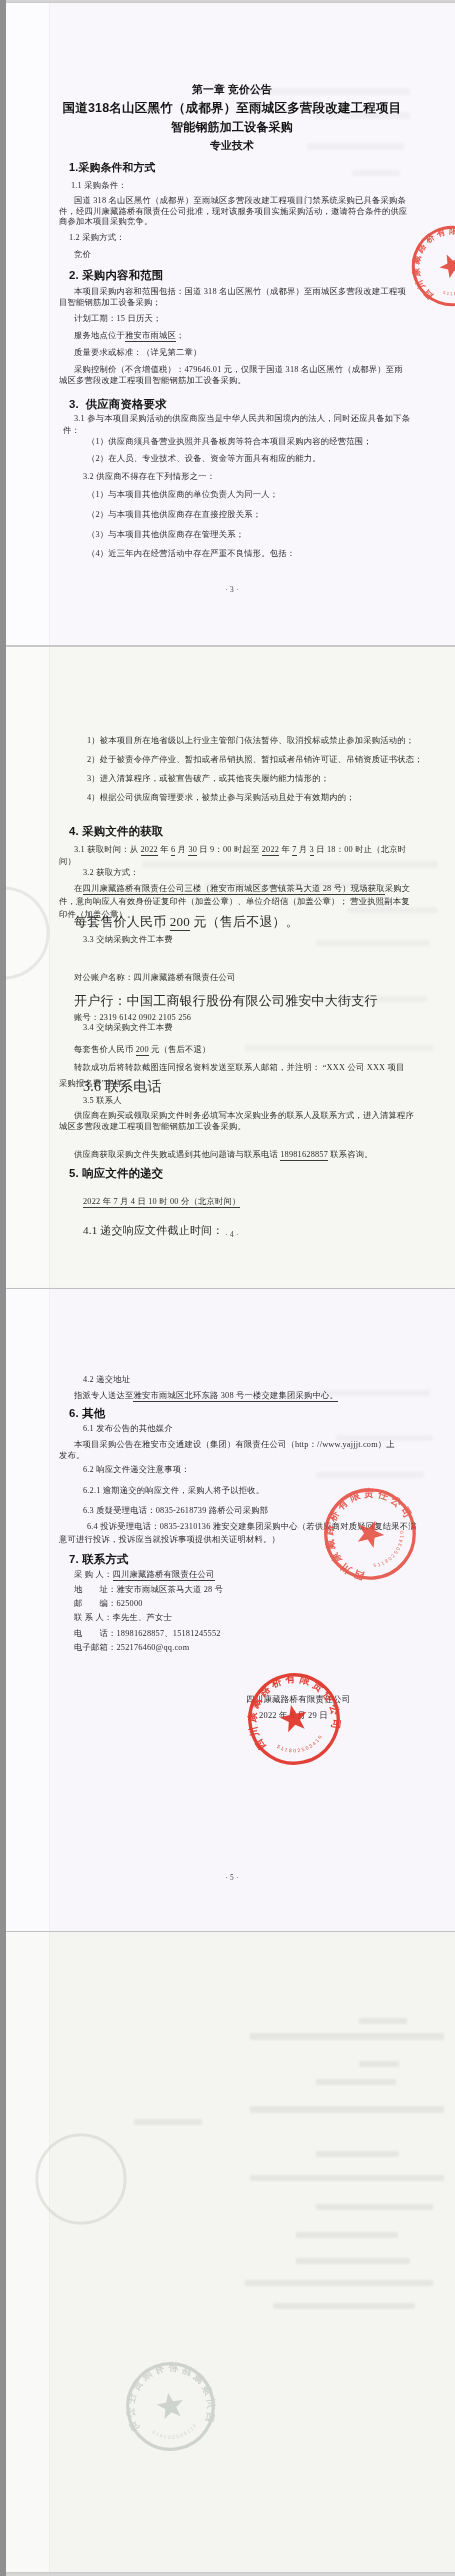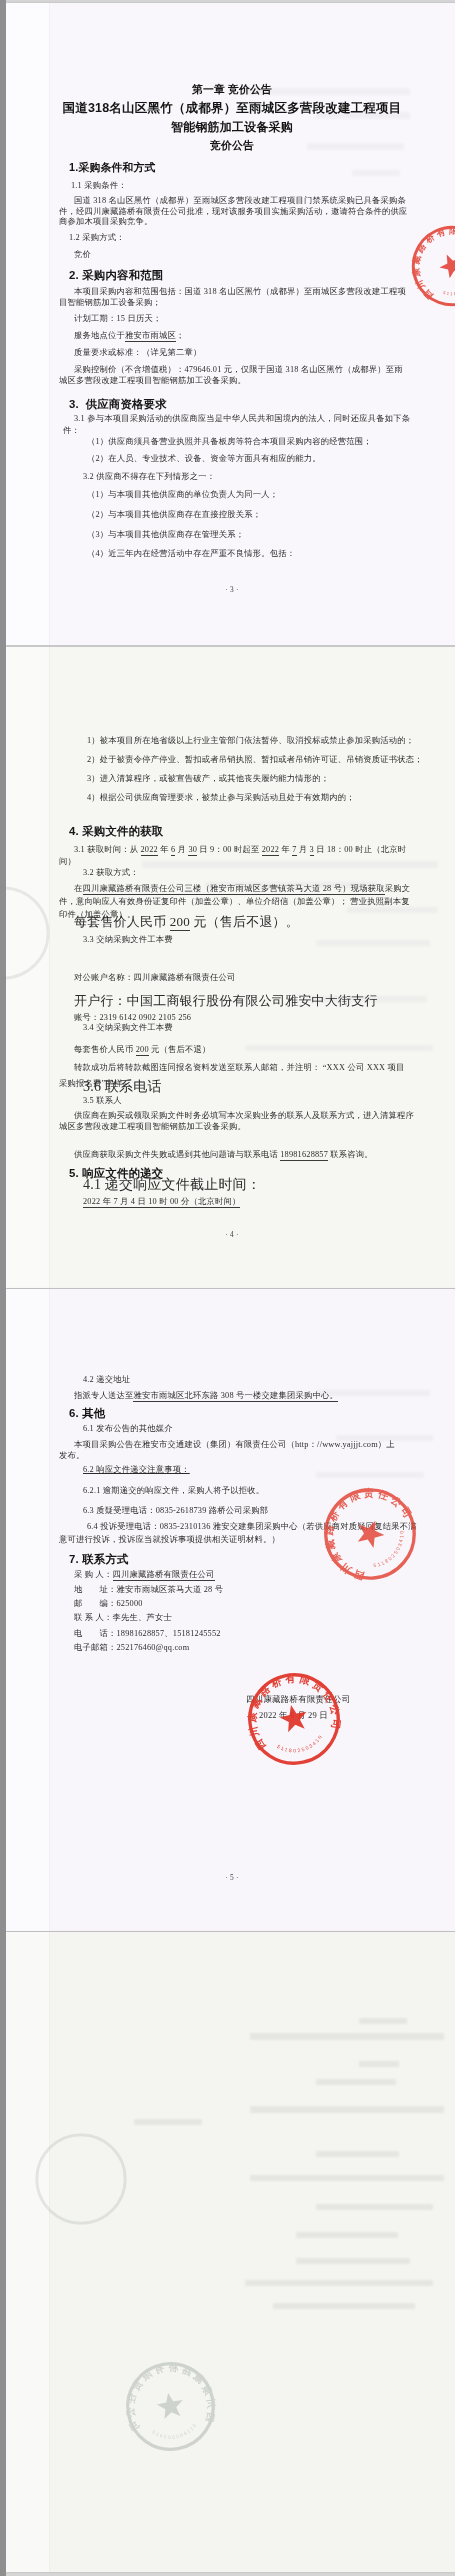--- a/index.html
+++ b/index.html
@@ -30,21 +30,21 @@
 <body>
 
 <div id="canvas">
   <div class="page p1" style="top:3.4px;height:642px;"></div>
   <div class="page p2" style="top:647px;height:641px;"></div>
   <div class="page p3" style="top:1289px;height:642px;"></div>
   <div class="page p4" style="top:1932px;height:640px;"></div>
 <div class="line bold center" style="top: 83px; left: 232px; font-size: 10.8px;">第一章 竞价公告</div>
     <div class="line bold center" style="top: 101px; left: 232px; font-size: 12.5px;">国道318名山区黑竹（成都界）至雨城区多营段改建工程项目</div>
     <div class="line bold center" style="top: 120px; left: 232px; font-size: 12px;">智能钢筋加工设备采购</div>
-    <div class="line bold center" style="top: 139px; left: 232px; font-size: 10.8px;">竞价公告</div>
+    <div class="line bold center" style="top: 139px; left: 232px; font-size: 10.8px;">专业技术</div>
     <div class="line bold" style="top: 161px; left: 69px; font-size: 10.8px;">1.采购条件和方式</div>
     <div class="line" style="top: 181px; left: 71px; font-size: 8.3px;">1.1 采购条件：</div>
     <div class="line" style="top: 196px; left: 74px; font-size: 8.3px;">国道 318 名山区黑竹（成都界）至雨城区多营段改建工程项目门禁系统采购已具备采购条</div>
     <div class="line" style="top: 207px; left: 59px; font-size: 8.3px;">件，经四川康藏路桥有限责任公司批准，现对该服务项目实施采购活动，邀请符合条件的供应</div>
     <div class="line" style="top: 217px; left: 59px; font-size: 8.3px;">商参加木项目采购竞争。</div>
     <div class="line" style="top: 233px; left: 69px; font-size: 8.3px;">1.2 采购方式：</div>
     <div class="line" style="top: 250px; left: 74px; font-size: 8.3px;">竞价</div>
     <div class="line bold" style="top: 268px; left: 69px; font-size: 11.4px;">2. 采购内容和范围</div>
     <div class="line" style="top: 287px; left: 74px; font-size: 8.3px;">本项目采购内容和范围包括：国道 318 名山区黑竹（成都界）至雨城区多营段改建工程项</div>
     <div class="line" style="top: 298px; left: 59px; font-size: 8.3px;">目智能钢筋加工设备采购；</div>
@@ -83,30 +83,30 @@
     <div class="line" style="top: 1023px; left: 83px; font-size: 8.3px;">3.4 交纳采购文件工本费</div>
     <div class="line" style="top: 1045px; left: 74px; font-size: 8.3px;"><span>每套售价人民币 </span><span class="u">200</span><span> 元（售后不退）</span></div>
     <div class="line" style="top: 1063px; left: 74px; font-size: 8.3px;">转款成功后将转款截图连同报名资料发送至联系人邮箱，并注明： “XXX 公司 XXX 项目</div>
     <div class="line" style="top: 1079px; left: 59px; font-size: 8.3px;">采购报名费”字样。</div>
     <div class="line" style="top: 1096px; left: 83px; font-size: 8.3px;">3.5 联系人</div>
     <div class="line" style="top: 1111px; left: 74px; font-size: 8.3px;">供应商在购买或领取采购文件时务必填写本次采购业务的联系人及联系方式，进入清算程序</div>
     <div class="line" style="top: 1122px; left: 59px; font-size: 8.3px;">城区多营段改建工程项目智能钢筋加工设备采购。</div>
     <div class="line" style="top: 1078px; left: 83px; font-size: 14px;">3.6 联系电话</div>
     <div class="line" style="top: 1150px; left: 74px; font-size: 8.3px;"><span>供应商获取采购文件失败或遇到其他问题请与联系电话 </span><span class="u">18981628857</span><span> 联系咨询。</span></div>
     <div class="line bold" style="top: 1166px; left: 69px; font-size: 11.4px;">5. 响应文件的递交</div>
-    <div class="line" style="top: 1176px; left: 83px; font-size: 14px;">4.1 递交响应文件截止时间：</div>
+    <div class="line" style="top: 1224px; left: 83px; font-size: 11px;">4.1 递交响应文件截止时间：</div>
     <div class="line" style="top: 1197px; left: 83px; font-size: 8.3px;"><span class="u">2022 年 7 月 4 日 10 时 00 分（北京时间）</span></div>
     <div class="line center footer" style="top: 1230px; left: 232px; font-size: 7.4px;">· 4 ·</div>
     <div class="line" style="top: 1375px; left: 83px; font-size: 8.3px;">4.2 递交地址</div>
     <div class="line" style="top: 1391px; left: 74px; font-size: 8.3px;"><span>指派专人送达至</span><span class="u">雅安市雨城区北环东路 308 号一楼交建集团采购中心。</span></div>
     <div class="line bold" style="top: 1406px; left: 69px; font-size: 11.4px;">6. 其他</div>
     <div class="line" style="top: 1424px; left: 83px; font-size: 8.3px;">6.1 发布公告的其他媒介</div>
     <div class="line" style="top: 1440px; left: 74px; font-size: 8.3px;">本项目采购公告在雅安市交通建设（集团）有限责任公司（http：//www.yajjjt.com）上</div>
     <div class="line" style="top: 1451px; left: 59px; font-size: 8.3px;">发布。</div>
-    <div class="line" style="top: 1465px; left: 83px; font-size: 8.3px; text-decoration: underline;">6.2 响应文件递交注意事项：</div>
+    <div class="line" style="top: 1465px; left: 83px; font-size: 8.3px;">6.2 响应文件递交注意事项：</div>
     <div class="line" style="top: 1486px; left: 83px; font-size: 8.3px;">6.2.1 逾期递交的响应文件，采购人将予以拒收。</div>
     <div class="line" style="top: 1506px; left: 83px; font-size: 8.3px;">6.3 质疑受理电话：0835-2618739 路桥公司采购部</div>
     <div class="line" style="top: 1522px; left: 87px; font-size: 8.3px;">6.4 投诉受理电话：0835-2310136 雅安交建集团采购中心（若供应商对质疑回复结果不满</div>
     <div class="line" style="top: 1535px; left: 59px; font-size: 8.3px;">意可进行投诉，投诉应当就投诉事项提供相关证明材料。）</div>
     <div class="line bold" style="top: 1552px; left: 69px; font-size: 11.4px;">7. 联系方式</div>
     <div class="line" style="top: 1570px; left: 74px; font-size: 8.3px;"><span>采 购 人：</span><span class="u">四川康藏路桥有限责任公司</span></div>
     <div class="line" style="top: 1585px; left: 74px; font-size: 8.3px;">地　　址：雅安市雨城区茶马大道 28 号</div>
     <div class="line" style="top: 1599px; left: 74px; font-size: 8.3px;">邮　　编：625000</div>
     <div class="line" style="top: 1613px; left: 74px; font-size: 8.3px;">联 系 人：李先生、芦女士</div>
     <div class="line" style="top: 1629px; left: 74px; font-size: 8.3px;">电　　话：18981628857、15181245552</div>

